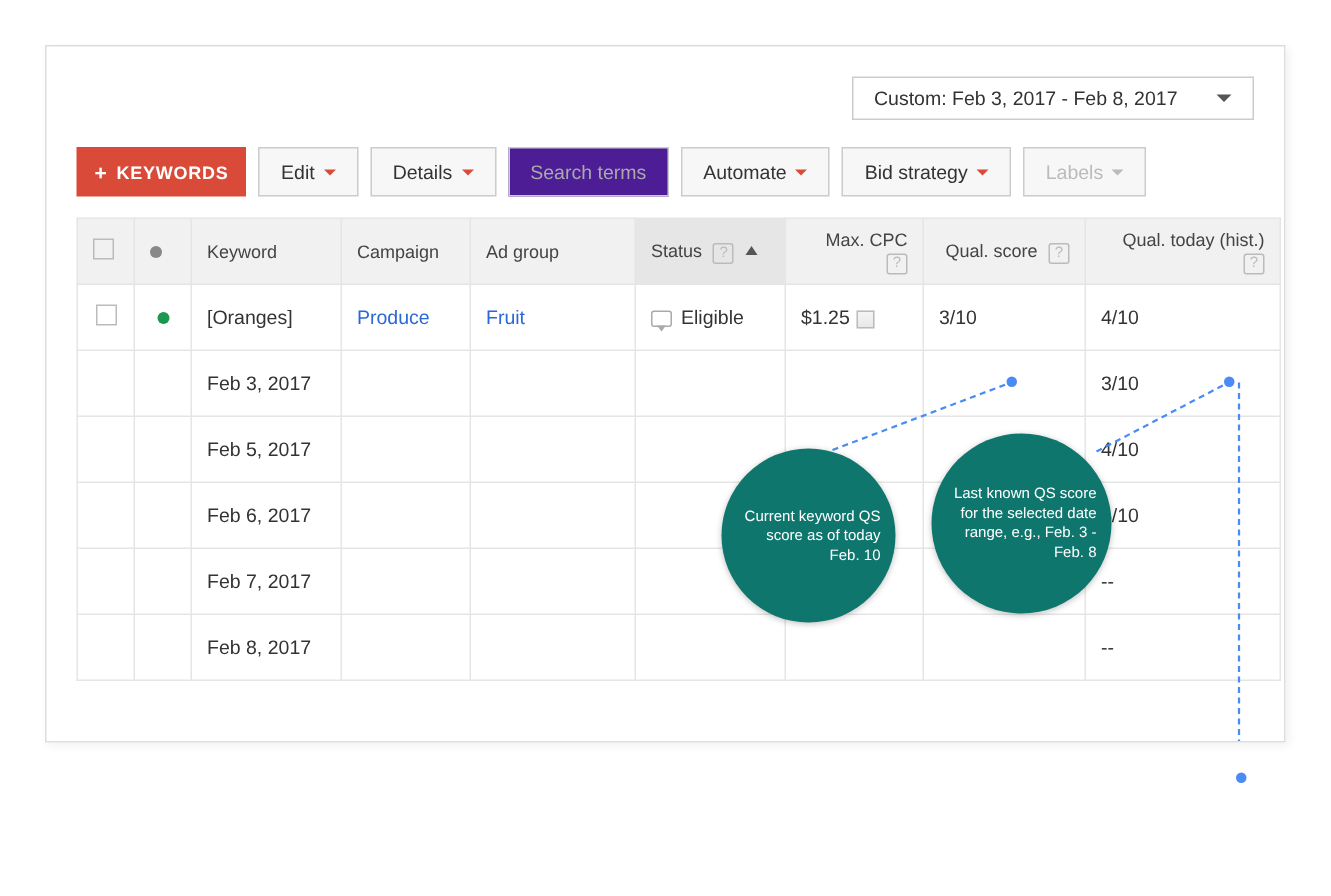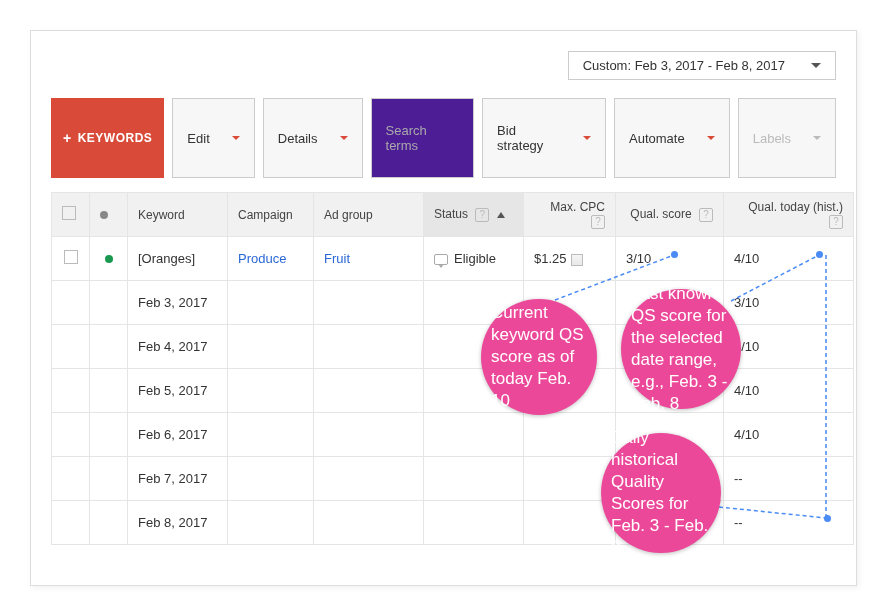--- a/index.html
+++ b/index.html
@@ -55,24 +55,24 @@
     display: flex;
     align-items: center;
     gap: 6px;
     font-size: 12px;
     cursor: pointer;
   }
   .kw-btn .plus { font-size: 14px; font-weight: bold; }
   .tbtn {
     border: 1px solid #ccc;
     background: #f7f7f7;
-    padding: 24px 14px;
+    padding: 8px 14px;
     display: flex;
     align-items: center;
-    gap: 22px;
+    gap: 6px;
     font-size: 13px;
     cursor: pointer;
   }
   .tbtn.disabled { color: #bbb; cursor: default; }
   .tbtn.placeholder { background: #4c1d95; color: #aaa; cursor: default; }
   .small-caret {
     width: 0; height: 0;
     border-left: 4px solid transparent;
     border-right: 4px solid transparent;
     border-top: 4px solid #d94a38;
@@ -159,28 +159,28 @@
     width:12px;height:12px;
     border:1px solid #bbb;
     background:linear-gradient(#f5f5f5,#e8e8e8);
     margin-left:4px;
     vertical-align:middle;
   }
 
   
   .bubble {
     position:absolute;
-    background:#ec4899;
+    background:#0f766e;
     color:#fff;
     border-radius:50%;
-    text-align:left;
+    text-align:right;
     display:flex;
     align-items:center;
     justify-content:center;
-    font-size:17px;
+    font-size:10px;
     line-height:1.3;
     padding:10px;
     box-shadow:0 1px 4px rgba(0,0,0,0.25);
     z-index:5;
   }
   .annot-dot {
     position:absolute;
     width:7px;height:7px;border-radius:50%;
     background:#4a8bf5;
     z-index:6;
@@ -215,25 +215,25 @@
       <span class="small-caret"></span>
     </div>
     <div class="tbtn">
       <span>Details</span>
       <span class="small-caret"></span>
     </div>
     <div class="tbtn placeholder">
       <span>Search terms</span>
     </div>
     <div class="tbtn">
+      <span>Automate</span>
+      <span class="small-caret"></span>
+    </div>
+    <div class="tbtn">
       <span>Bid strategy</span>
-      <span class="small-caret"></span>
-    </div>
-    <div class="tbtn">
-      <span>Automate</span>
       <span class="small-caret"></span>
     </div>
     <div class="tbtn disabled">
       <span>Labels</span>
       <span class="small-caret gray"></span>
     </div>
   </div>
 
   <table class="grid">
     <colgroup>
@@ -292,31 +292,20 @@
           <td></td>
           <td></td>
           <td></td>
           <td></td>
           <td></td>
           <td class="right">3/10</td>
         </tr>
         <tr>
           <td></td>
           <td></td>
-          <td>Feb 4, 2017</td>
-          <td></td>
-          <td></td>
-          <td></td>
-          <td></td>
-          <td></td>
-          <td class="right">4/10</td>
-        </tr>
-        <tr>
-          <td></td>
-          <td></td>
           <td>Feb 5, 2017</td>
           <td></td>
           <td></td>
           <td></td>
           <td></td>
           <td></td>
           <td class="right">4/10</td>
         </tr>
         <tr>
           <td></td>
@@ -353,23 +342,20 @@
         </tr>
       </tbody>
   </table>
 
   <div class="bubble" style="width:116px;height:116px;top:268px;left:450px">
     <span>Current keyword QS score as of today Feb. 10</span>
   </div>
   <div class="bubble" style="width:120px;height:120px;top:258px;left:590px">
     <span>Last known QS score for the selected date range, e.g., Feb. 3 - Feb. 8</span>
   </div>
-  <div class="bubble" style="width:120px;height:120px;top:402px;left:570px">
-    <span>Daily historical Quality Scores for Feb. 3 - Feb. 8</span>
-  </div>
 
   <div class="annot-dot" style="top:220px;left:640px"></div>
   <div class="annot-dot" style="top:220px;left:785px"></div>
   <div class="annot-dot" style="top:484px;left:793px"></div>
 
   <svg class="overlay">
     <defs></defs>
 
     <line x1="524" y1="269" x2="643" y2="224" stroke="#4a8bf5" stroke-width="1.5" stroke-dasharray="4,3"></line>
 

